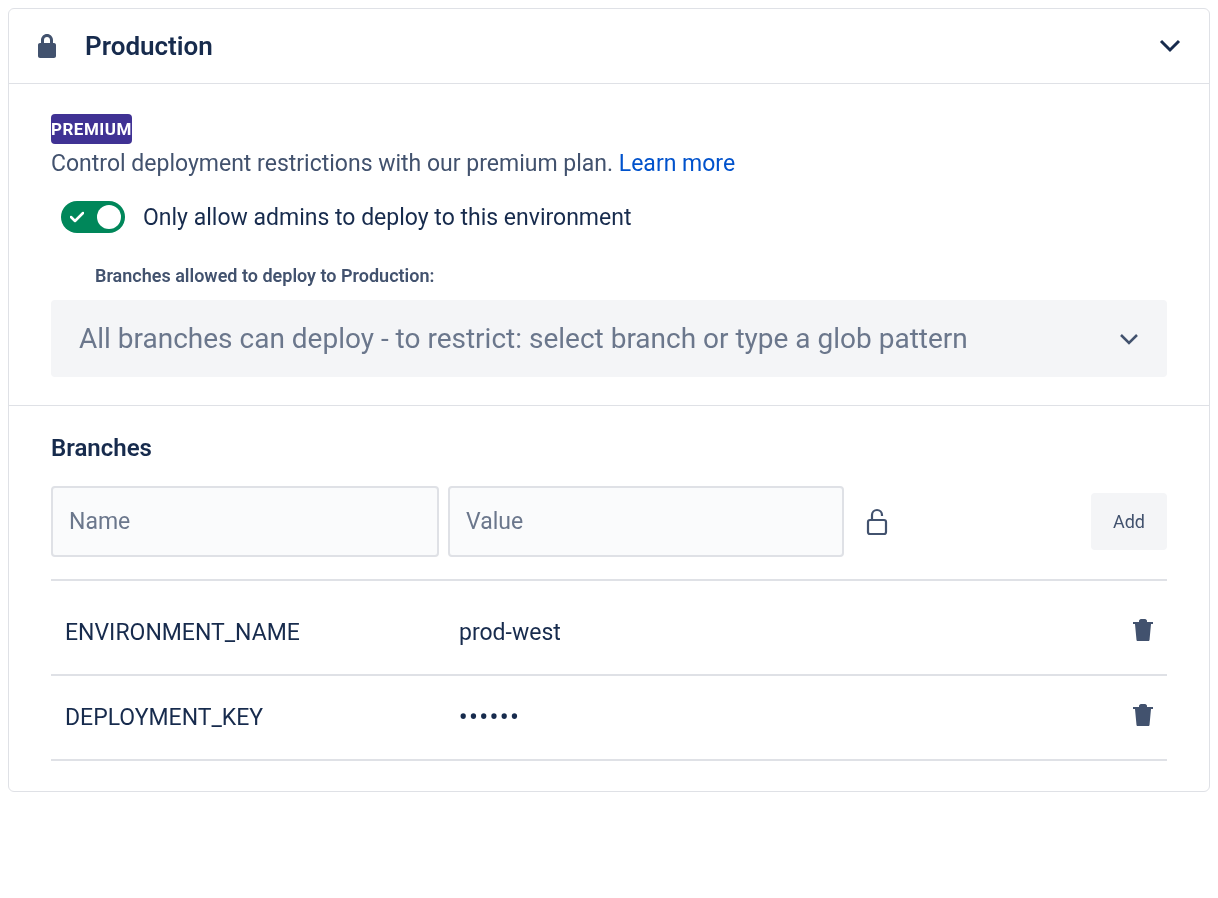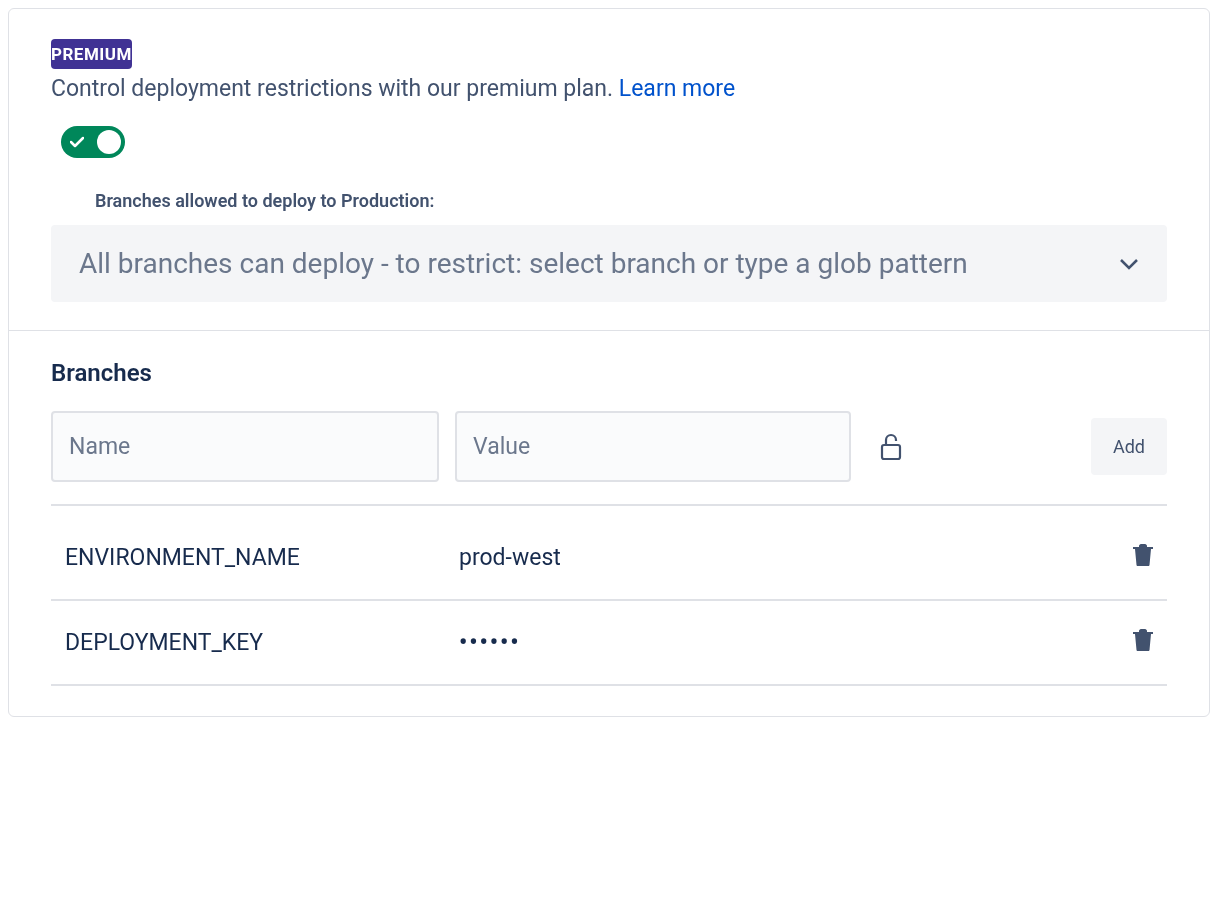--- a/index.html
+++ b/index.html
@@ -139,21 +139,21 @@
     }
     .variables-title {
       font-size: 24px;
       font-weight: 600;
       color: #172B4D;
       margin-bottom: 24px;
     }
     .input-row {
       display: flex;
       align-items: center;
-      gap: 16px;
+      gap: 9px;
       padding-bottom: 22px;
       border-bottom: 2px solid #dfe1e6;
       margin-bottom: 10px;
     }
     .text-input {
       background: #FAFBFC;
       border: 2px solid #dfe1e6;
       border-radius: 4px;
       padding: 20px 16px;
       font-size: 23px;
@@ -217,34 +217,44 @@
       color: #42526E;
       cursor: pointer;
       flex-shrink: 0;
     }
   </style>
 </head>
 <body>
 
 <div class="panel">
 
+  <div class="panel-header">
+    <svg class="lock-icon-header" viewBox="0 0 20 24" fill="currentColor">
+      <path d="M10 0C6.7 0 4 2.7 4 6v3H3c-1.1 0-2 .9-2 2v11c0 1.1.9 2 2 2h14c1.1 0 2-.9 2-2V11c0-1.1-.9-2-2-2h-1V6c0-3.3-2.7-6-6-6zm0 3c1.7 0 3 1.3 3 3v3H7V6c0-1.7 1.3-3 3-3z"></path>
+    </svg>
+    <div class="panel-title">Production</div>
+    <svg class="chevron-down" viewBox="0 0 22 14" fill="none" stroke="currentColor" stroke-width="3">
+      <path d="M2 2 L11 11 L20 2"></path>
+    </svg>
+  </div>
 
   <div class="section-premium">
     <div class="badge">PREMIUM</div>
     <div class="premium-text">
       <span>Control deployment restrictions with our premium plan. </span><a href="#" class="learn-more">Learn more</a>
     </div>
 
     <div class="toggle-row">
       <div class="toggle">
         <svg class="toggle-check" viewBox="0 0 14 12" fill="none" stroke="currentColor" stroke-width="2.5" stroke-linecap="round" stroke-linejoin="round">
           <path d="M1 6 L5 10 L13 2"></path>
         </svg>
         <div class="toggle-knob"></div>
       </div>
+      <div class="toggle-label">Only allow admins to deploy to this environment</div>
     </div>
 
     <div class="branches-label">Branches allowed to deploy to Production:</div>
     <div class="select-box">
       <div class="select-placeholder">All branches can deploy - to restrict: select branch or type a glob pattern</div>
       <svg class="select-chevron" viewBox="0 0 20 12" fill="none" stroke="currentColor" stroke-width="2.5">
         <path d="M2 2 L10 10 L18 2"></path>
       </svg>
     </div>
   </div>

